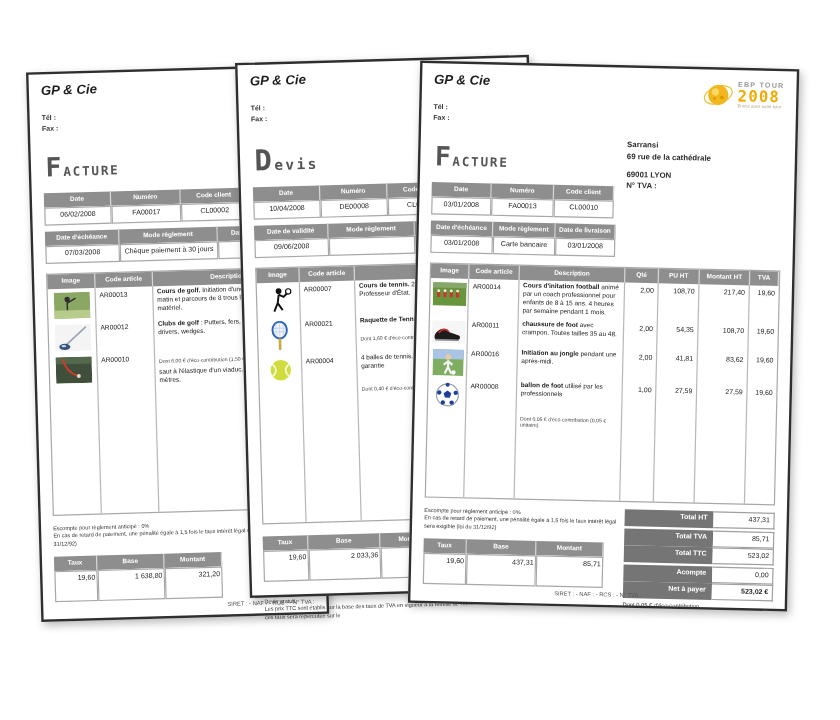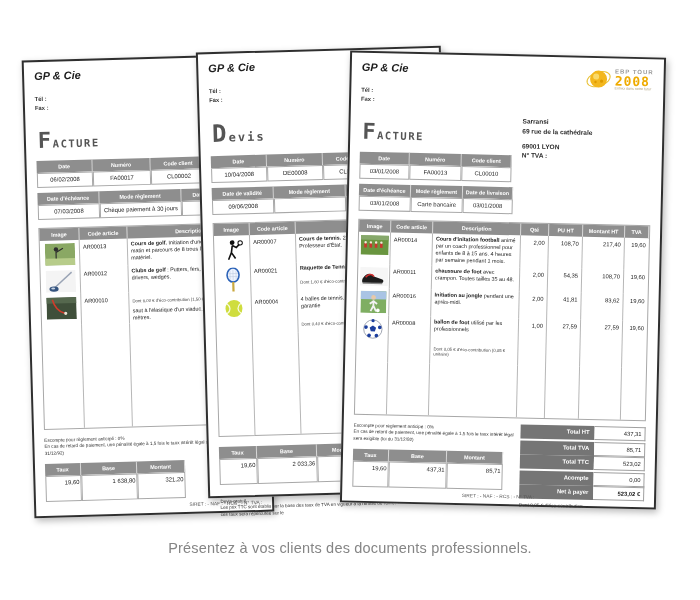--- a/index.html
+++ b/index.html
@@ -453,14 +453,13 @@
               <div class="tval bold">523,02 €</div>
             </div>
         </div>
         <div class="eco">Dont 0,05 € d'éco-contribution</div>
       </div>
     </div>
 
     <div class="footer center">SIRET :    -    NAF :    -    RCS :    -    N° TVA :</div>
   </div>
 
-  <div class="caption">Présentez à vos clients des documents professionnels.</div>
 </div>
 
 </body></html>

